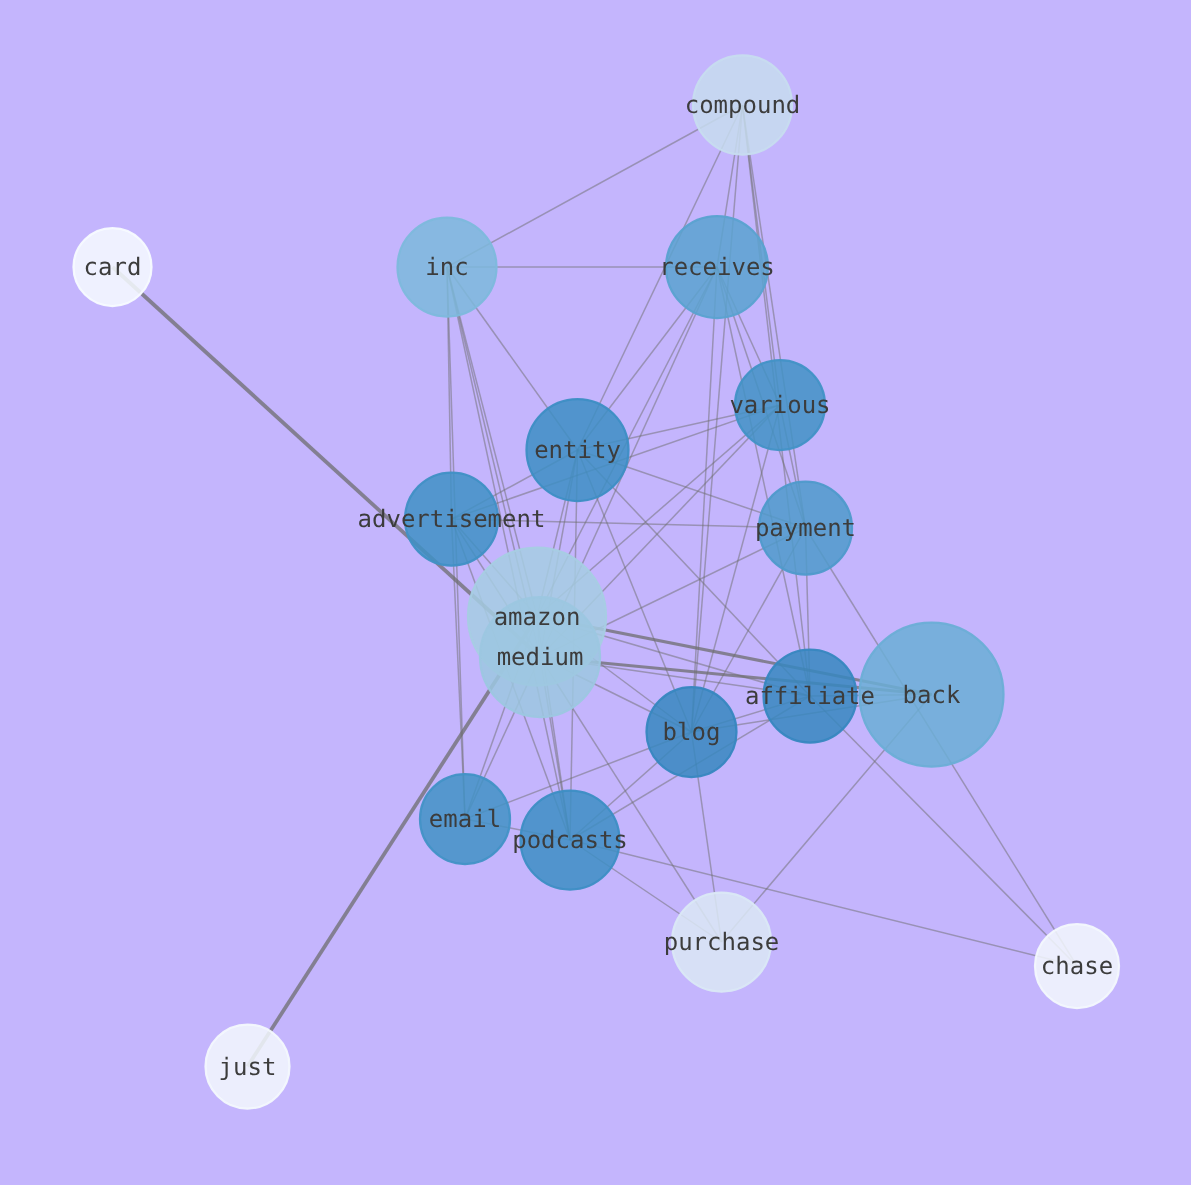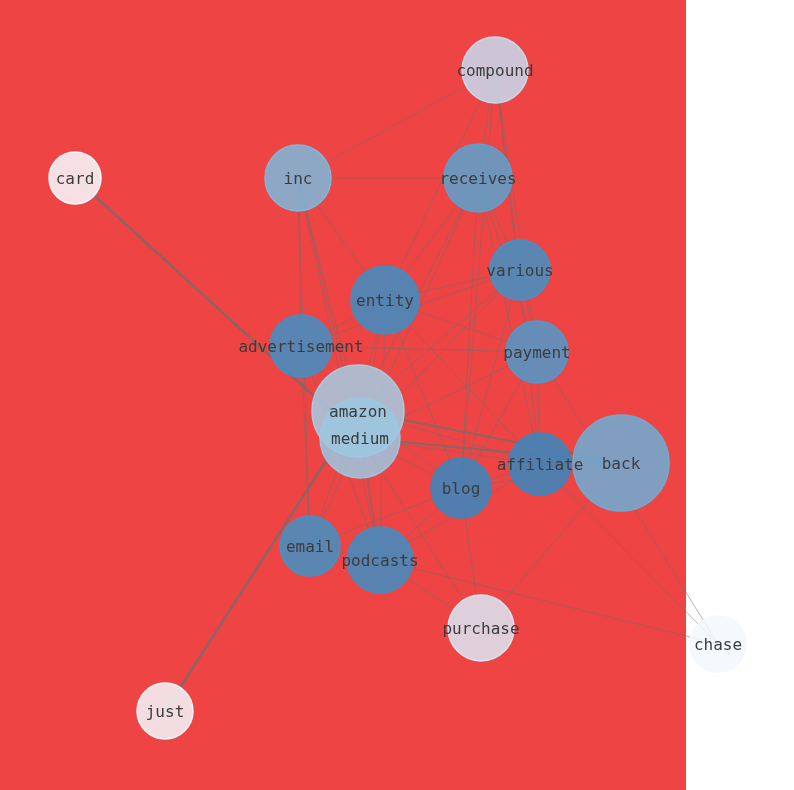--- a/index.html
+++ b/index.html
@@ -6,23 +6,23 @@
     margin: 0;
     padding: 0;
     background: #ffffff;
     width: 794px;
     height: 790px;
     overflow: hidden;
     font-family: "DejaVu Sans Mono", monospace;
   }
   #canvas-wrap {
     position: relative;
-    width: 686px;
+    width: 794px;
     height: 790px;
-    background: #ef4444;
+    background: #c4b5fd;
   }
   svg text.node-label {
     font-family: "DejaVu Sans Mono", monospace;
     font-size: 16px;
     fill: #3c3c3c;
     text-anchor: middle;
     dominant-baseline: middle;
     pointer-events: none;
   }
 </style>

